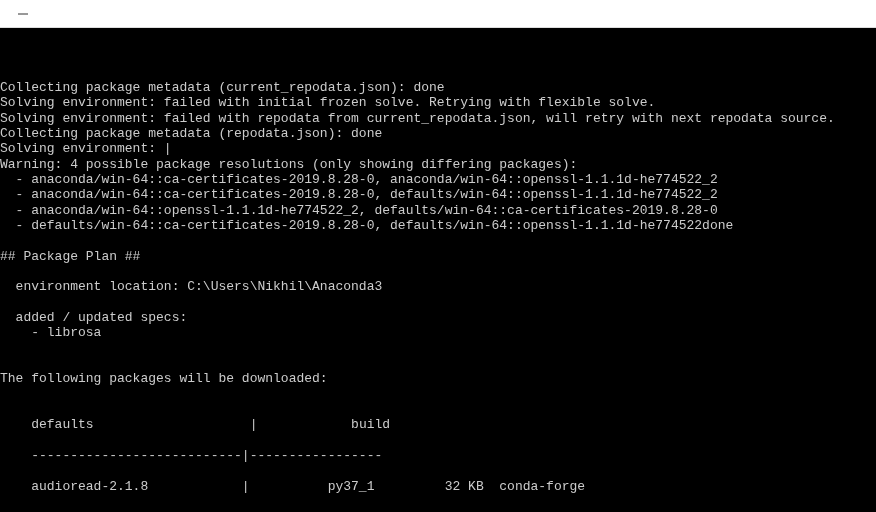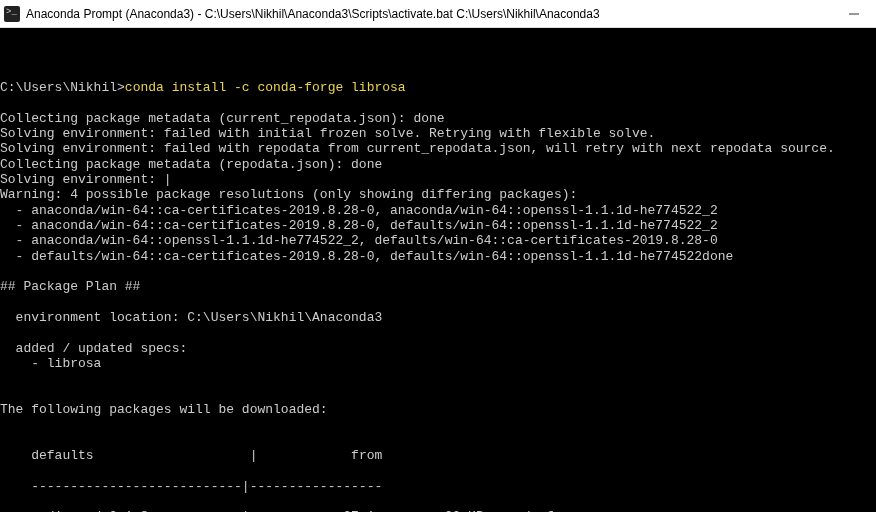--- a/index.html
+++ b/index.html
@@ -69,33 +69,28 @@
   }
   .line { white-space: pre; }
   .prompt { color: #ccc; }
   .cmd { color: #e8d44d; }
   .pkg-row { white-space: pre; }
 </style>
 </head>
 <body>
 
 <div class="titlebar">
-  <div class="titlebar-left">
-    <span class="app-icon"></span>
-    <span class="title-text">Anaconda Prompt (Anaconda3) - C:\Users\Nikhil\Anaconda3\Scripts\activate.bat  C:\Users\Nikhil\Anaconda3</span>
-  </div>
   <div class="titlebar-right">
     <div class="win-btn">
       <svg width="10" height="10" viewBox="0 0 10 10">
           <line x1="0" y1="5" x2="10" y2="5" stroke="#333" stroke-width="1"></line>
         </svg>
     </div>
   </div>
 </div>
 
 <div class="terminal">
 <div class="line"> </div>
-<div class="line"><span class="prompt">C:\Users\Nikhil&gt;</span><span class="cmd">conda install -c conda-forge librosa</span></div>
 <div id="out-lines"><div class="line">Collecting package metadata (current_repodata.json): done</div><div class="line">Solving environment: failed with initial frozen solve. Retrying with flexible solve.</div><div class="line">Solving environment: failed with repodata from current_repodata.json, will retry with next repodata source.</div><div class="line">Collecting package metadata (repodata.json): done</div><div class="line">Solving environment: |</div><div class="line">Warning: 4 possible package resolutions (only showing differing packages):</div><div class="line">  - anaconda/win-64::ca-certificates-2019.8.28-0, anaconda/win-64::openssl-1.1.1d-he774522_2</div><div class="line">  - anaconda/win-64::ca-certificates-2019.8.28-0, defaults/win-64::openssl-1.1.1d-he774522_2</div><div class="line">  - anaconda/win-64::openssl-1.1.1d-he774522_2, defaults/win-64::ca-certificates-2019.8.28-0</div><div class="line">  - defaults/win-64::ca-certificates-2019.8.28-0, defaults/win-64::openssl-1.1.1d-he774522done</div><div class="line"> </div><div class="line">## Package Plan ##</div><div class="line"> </div><div class="line">  environment location: C:\Users\Nikhil\Anaconda3</div><div class="line"> </div><div class="line">  added / updated specs:</div><div class="line">    - librosa</div><div class="line"> </div><div class="line"> </div><div class="line">The following packages will be downloaded:</div><div class="line"> </div></div>
-<div class="line">    <span>defaults</span>                    |            <span>from</span></div>
+<div class="line">    <span>defaults</span>                    |            <span>build</span></div>
 <div class="line">    ---------------------------|-----------------</div>
 <div id="pkg-rows"><div class="pkg-row">    audioread-2.1.8            |          py37_1         32 KB  conda-forge</div></div>
 </div>
 
 </body></html>

